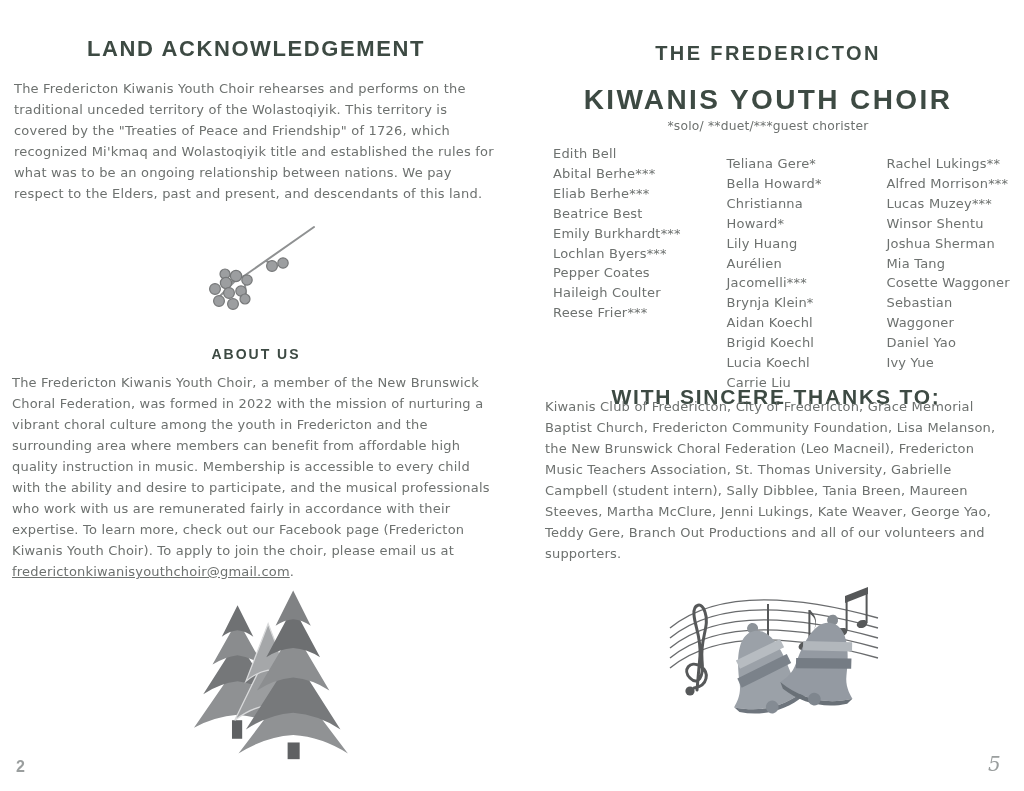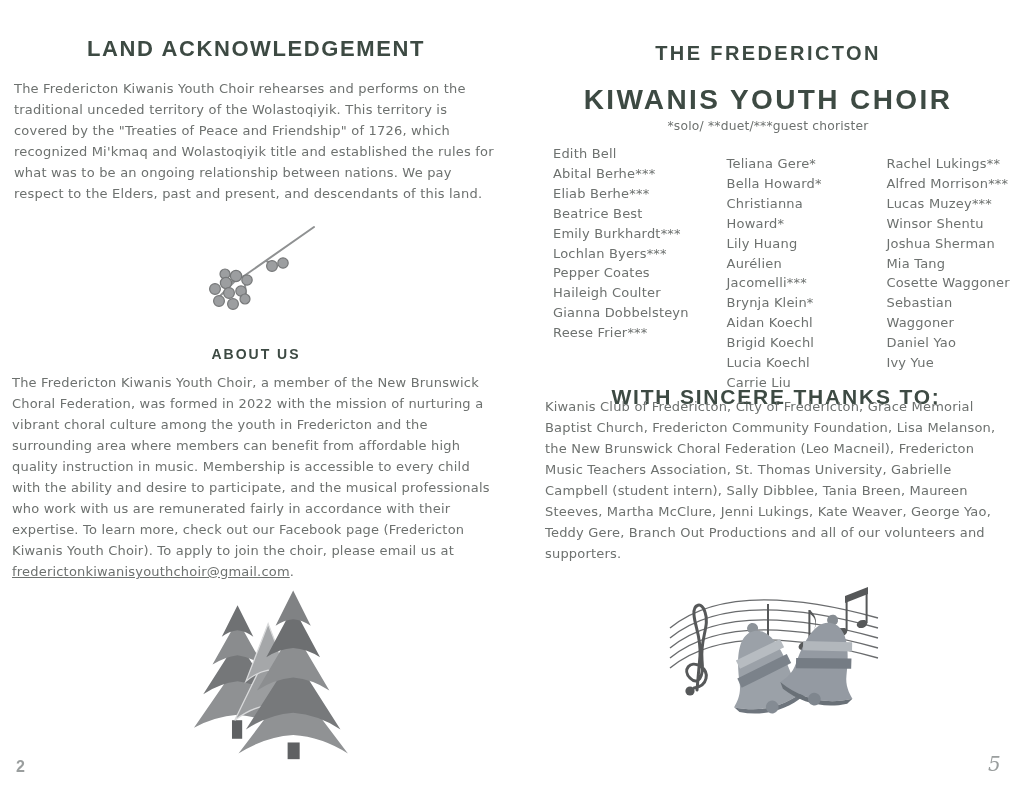--- a/index.html
+++ b/index.html
@@ -121,21 +121,20 @@
     <div class="names">
       <div class="col col1">
           <div class="name">Edith Bell</div>
           <div class="name">Abital Berhe***</div>
           <div class="name">Eliab Berhe***</div>
           <div class="name">Beatrice Best</div>
           <div class="name">Emily Burkhardt***</div>
           <div class="name">Lochlan Byers***</div>
           <div class="name">Pepper Coates</div>
           <div class="name">Haileigh Coulter</div>
-          <div class="name">Gianna Dobbelsteyn</div>
           <div class="name">Reese Frier***</div>
         </div>
       <div class="col col2">
           <div class="name">Teliana Gere*</div>
           <div class="name">Bella Howard*</div>
           <div class="name">Christianna Howard*</div>
           <div class="name">Lily Huang</div>
           <div class="name">Aurélien Jacomelli***</div>
           <div class="name">Brynja Klein*</div>
           <div class="name">Aidan Koechl</div>

